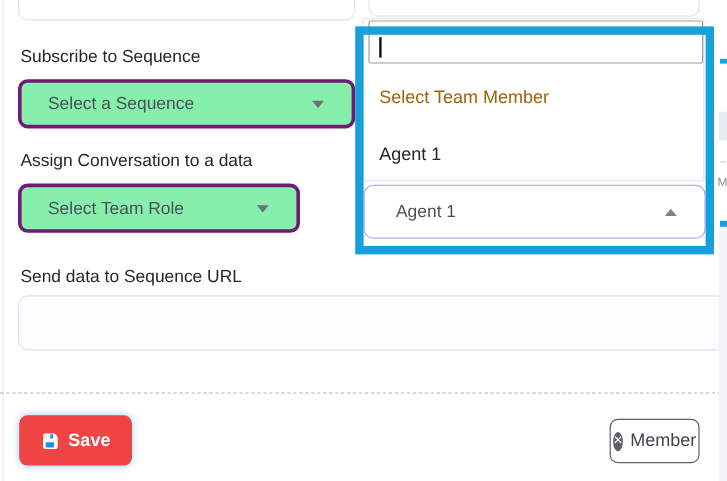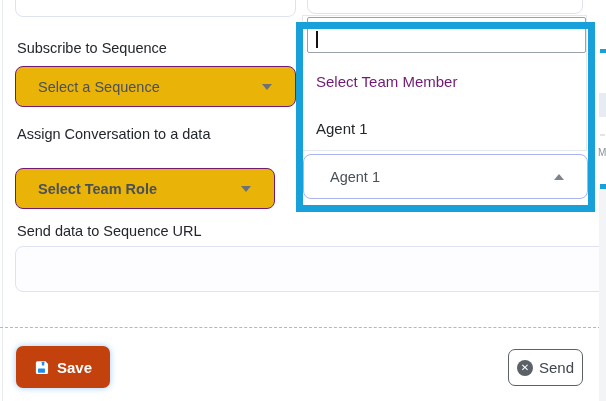--- a/index.html
+++ b/index.html
@@ -9,49 +9,49 @@
     -webkit-font-smoothing:antialiased;
   }
   .abs{position:absolute;box-sizing:border-box;}
   
   .modal-left-border{left:2px;top:0;width:1px;height:401px;background:#e8ebf0;}
   
   .input-box{background:#fff;border:1px solid #dfe3ee;border-radius:8px;}
   
   .form-label{color:#23272c;font-size:14.5px;line-height:17px;white-space:nowrap;}
   
-  .select-box{background:#eab308;border:1px solid #701a75;border-radius:8px;
+  .select-box{background:#86efac;border:3px solid #701a75;border-radius:8px;
     display:flex;align-items:center;color:#495057;font-size:14.5px;cursor:pointer;}
   .select-box .sel-text{padding-left:22px;flex:1;white-space:nowrap;}
   .caret-down{width:0;height:0;border-left:5px solid transparent;border-right:5px solid transparent;
     border-top:6px solid #6b7177;margin-right:23px;}
   .caret-up{width:0;height:0;border-left:5px solid transparent;border-right:5px solid transparent;
     border-bottom:6px solid #7d838a;margin-right:23px;}
   
   .webhook-input{background:#fdfdff;border:1px solid #dfe2f2;border-radius:8px;width:100%;height:100%;
     outline:none;padding:0 12px;font-size:14px;color:#495057;font-family:"Liberation Sans",sans-serif;}
   
   .divider{left:0;top:327px;width:606px;height:0;border-top:1px dashed #b2b8be;}
   
   .save-btn{left:16px;top:346px;width:94px;height:42px;border:none;border-radius:7px;
-    background:#c2410c;color:#fff;font-size:15px;font-weight:600;cursor:pointer;
+    background:#ef4444;color:#fff;font-size:15px;font-weight:600;cursor:pointer;
     display:flex;align-items:center;justify-content:center;gap:8px;
     box-shadow:0 0 6px rgba(30,139,240,.45);font-family:"Liberation Sans",sans-serif;}
   .close-btn{left:508px;top:349px;width:75px;height:37px;border:1.5px solid #5b6167;border-radius:7px;
     background:#fff;color:#40464d;font-size:15px;cursor:pointer;
     display:flex;align-items:center;justify-content:center;gap:6px;font-family:"Liberation Sans",sans-serif;}
   .close-circle{width:16px;height:16px;border-radius:50%;background:#5b6167;color:#fff;
     display:flex;align-items:center;justify-content:center;font-size:10px;line-height:1;}
   
   .dd-panel{left:302px;top:15px;width:285px;height:136px;background:#fff;border:1px solid #e4e7eb;}
   .dd-search{left:307px;top:17px;width:279px;height:36px;background:#fff;border:1px solid #9aa1a8;
     border-radius:2px;outline:none;padding:0 8px;font-size:14px;font-family:"Liberation Sans",sans-serif;}
   .dd-cursor{left:316px;top:31px;width:1.5px;height:17px;background:#111;}
   .dd-option{left:316px;width:250px;font-size:15px;white-space:nowrap;cursor:pointer;}
-  .dd-opt-placeholder{top:73px;color:#701a75;}
+  .dd-opt-placeholder{top:73px;color:#a16207;}
   .dd-opt-agent{top:120px;color:#24282c;}
   .agent-select{left:303px;top:154px;width:285px;height:45px;border:1px solid #a9b3f2;border-radius:8px;
     background:#fff;display:flex;align-items:center;color:#495057;font-size:14.5px;cursor:pointer;}
   .agent-select .sel-text{padding-left:26px;flex:1;}
   
   .highlight-rect{left:296px;top:22px;width:299px;height:190px;border:7px solid #17a0da;
     pointer-events:none;z-index:9;}
   
   .edge-strip{left:599px;top:188px;width:7px;height:213px;background:#f3f4f6;}
   .edge-dash{width:6px;height:4px;background:#17a0da;}
@@ -69,21 +69,21 @@
   <div class="abs input-box" style="left:15px;top:-24px;width:281px;height:41px;"></div>
   <div class="abs input-box" style="left:307px;top:-24px;width:276px;height:38px;"></div>
 
   <div class="abs form-label" style="left:17px;top:40px;">Subscribe to Sequence</div>
   <div class="abs select-box" style="left:15px;top:66px;width:281px;height:41px;">
     <span class="sel-text">Select a Sequence</span>
     <span class="caret-down"></span>
   </div>
 
   <div class="abs form-label" style="left:17px;top:126px;">Assign Conversation to a data</div>
-  <div class="abs select-box" style="left:15px;top:168px;width:260px;height:41px;font-weight:bold;">
+  <div class="abs select-box" style="left:15px;top:153px;width:235px;height:41px;">
     <span class="sel-text">Select Team Role</span>
     <span class="caret-down"></span>
   </div>
 
   <div class="abs form-label" style="left:17px;top:223px;">Send data to Sequence URL</div>
   <div class="abs" style="left:15px;top:246px;width:569px;height:44px;">
     <input class="webhook-input" type="text" value="" style="">
   </div>
 
   <div class="abs dd-panel"></div>
@@ -106,21 +106,21 @@
         <path d="M2 3A1.6 1.6 0 0 1 3.6 1.4h8c.42 0 .83.17 1.13.47l1.8 1.8c.3.3.47.7.47 1.13v8.6A1.6 1.6 0 0 1 13.4 15H3.6A1.6 1.6 0 0 1 2 13.4z" fill="#ffffff"></path>
         <rect x="8.4" y="1.9" width="2.5" height="3.9" rx="0.5" fill="#1e8bf0"></rect>
         <rect x="4.3" y="9.1" width="7.4" height="4.6" rx="0.6" fill="#1e8bf0"></rect>
       </svg>
     </span>
     <span>Save</span>
   </button>
 
   <button class="abs close-btn">
     <span class="close-circle">✕</span>
-    <span>Send</span>
+    <span>Member</span>
   </button>
 
   <div class="abs edge-strip"></div>
   <div class="abs edge-dash" style="left:600px;top:49px;"></div>
   <div class="abs edge-block"></div>
   <div class="abs edge-line"></div>
   <div class="abs edge-glyph">M</div>
   <div class="abs edge-dash" style="left:600px;top:184px;height:5px;"></div>
 
 </div>

